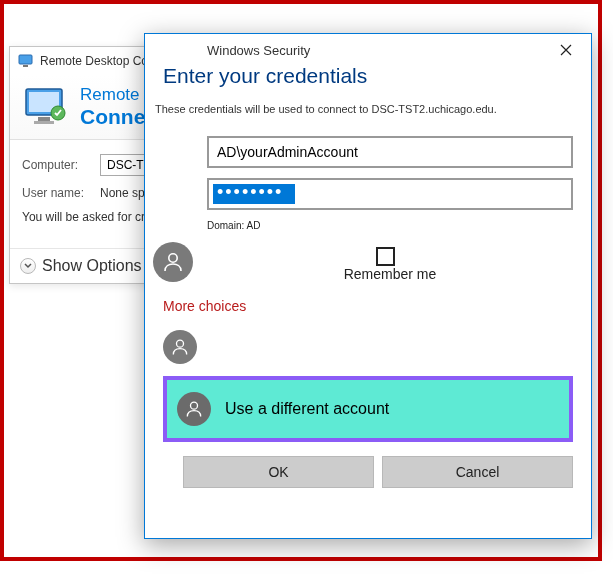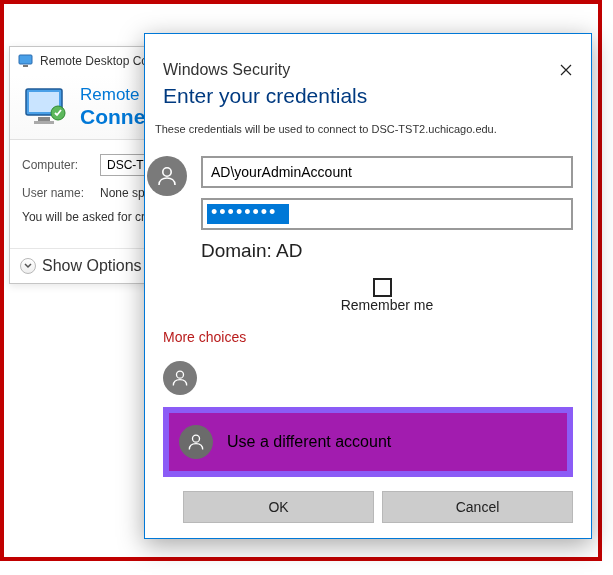--- a/index.html
+++ b/index.html
@@ -57,29 +57,29 @@
     position: absolute;
     left: 144px; top: 33px;
     width: 448px; height: 506px;
     background: #fff;
     border: 1px solid #0078d7;
     box-shadow: 0 6px 24px rgba(0,0,0,0.35);
     display: flex; flex-direction: column;
   }
   .sec-header {
     display: flex; justify-content: space-between; align-items: center;
-    padding: 24px 10px 2px 18px;
-    font-size: 16px; color: #333;
+    padding: 4px 10px 2px 18px;
+    font-size: 13px; color: #333; margin-left: 44px;
   }
   .sec-close { width: 30px; height: 24px; display:flex; align-items:center; justify-content:center; cursor:pointer; }
   .sec-title { font-size: 21px; color: #003a80; padding: 0 18px 14px 18px; font-weight: 400; }
   .sec-sub { font-size: 11px; color: #333; padding: 0 24px 18px 10px; line-height: 1.45; }
   .sec-cred {
-    display: flex; align-items: flex-start;
-    padding: 0 18px 16px 2px;
+    display: flex; align-items: flex-end;
+    padding: 0 18px 16px 8px;
   }
   .avatar {
     width: 40px; height: 40px; border-radius: 50%;
     background: #7a7a7a; display:flex; align-items:center; justify-content:center;
     margin-right: 14px; flex-shrink:0;
   }
   .avatar.small { width: 34px; height: 34px; }
   .cred-fields { flex: 1; }
   .cred-fields input {
     width: 100%; height: 32px;
@@ -88,37 +88,37 @@
     margin-bottom: 10px;
   }
   .pw-wrap { position: relative; }
   .pw-highlight {
     position: absolute; left: 6px; top: 6px;
     height: 20px; width: 82px;
     background: #0078d7; pointer-events: none;
     display:flex; align-items:center; padding-left:4px;
   }
   .pw-highlight span { color:#fff; font-size:18px; letter-spacing:2px; line-height:1; position:relative; top:-2px;}
-  .domain-line { font-size: 19px; color: #222; margin-bottom: 16px; }
+  .domain-line { font-size: 10px; color: #222; margin-bottom: 16px; }
   .remember { display:flex; align-items:center; font-size:14px; color:#222;flex-direction:column; }
   .remember .box { width:19px; height:19px; border:2px solid #222; margin-right:10px; }
 
   .more { color:#b91c1c; font-size:14px; padding: 0 18px 10px 18px; cursor:pointer; }
 
   .acct-row {
     display:flex; align-items:center;
     padding: 6px 18px;
     margin: 0 0 4px 0;
   }
   .acct-row .acct-text { display:flex; flex-direction:column; font-size:14px; color:#222; }
   .acct-row.selected {
     margin: 2px 18px 14px 18px;
     padding: 12px 10px;
-    background: #a21caf;
-    border: 6px solid #8b5cf6;
+    background: #5eead4;
+    border: 4px solid #8b5cf6;
   }
   .acct-row.selected .avatar { background:#6b6b6b; }
 
   .btn-row { display:flex; gap: 8px; padding: 0 18px 16px 18px; margin-left: 20px; }
   .btn {
     flex:1; height:32px;
     background:#ccc; border:1px solid #b8b8b8;
     font-size:14px; color:#222; cursor:pointer;
     display:flex; align-items:center; justify-content:center;
   }

